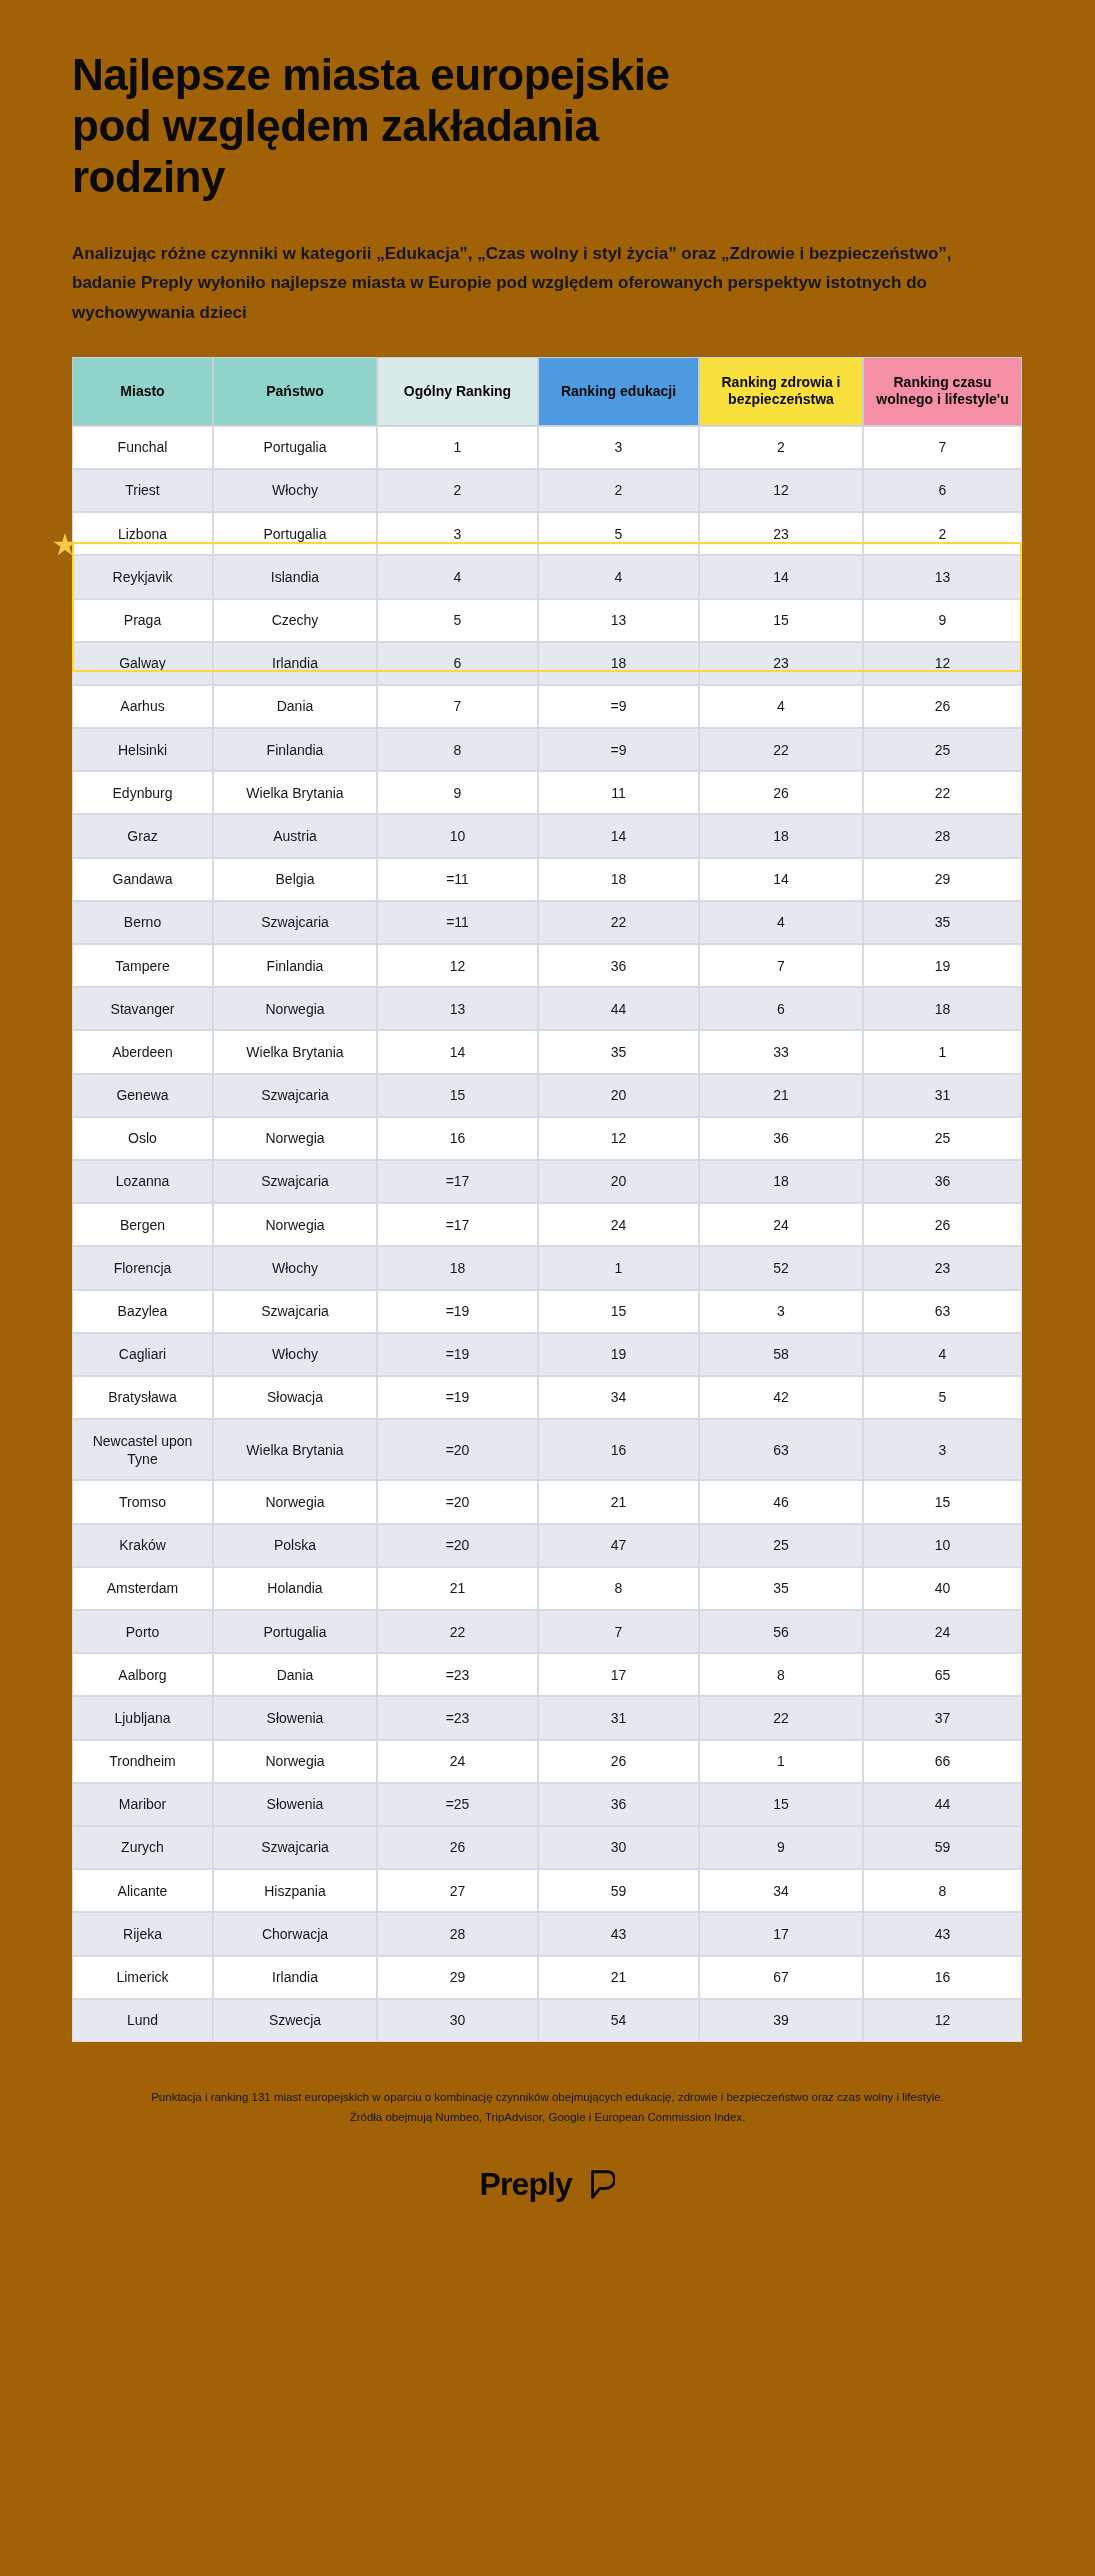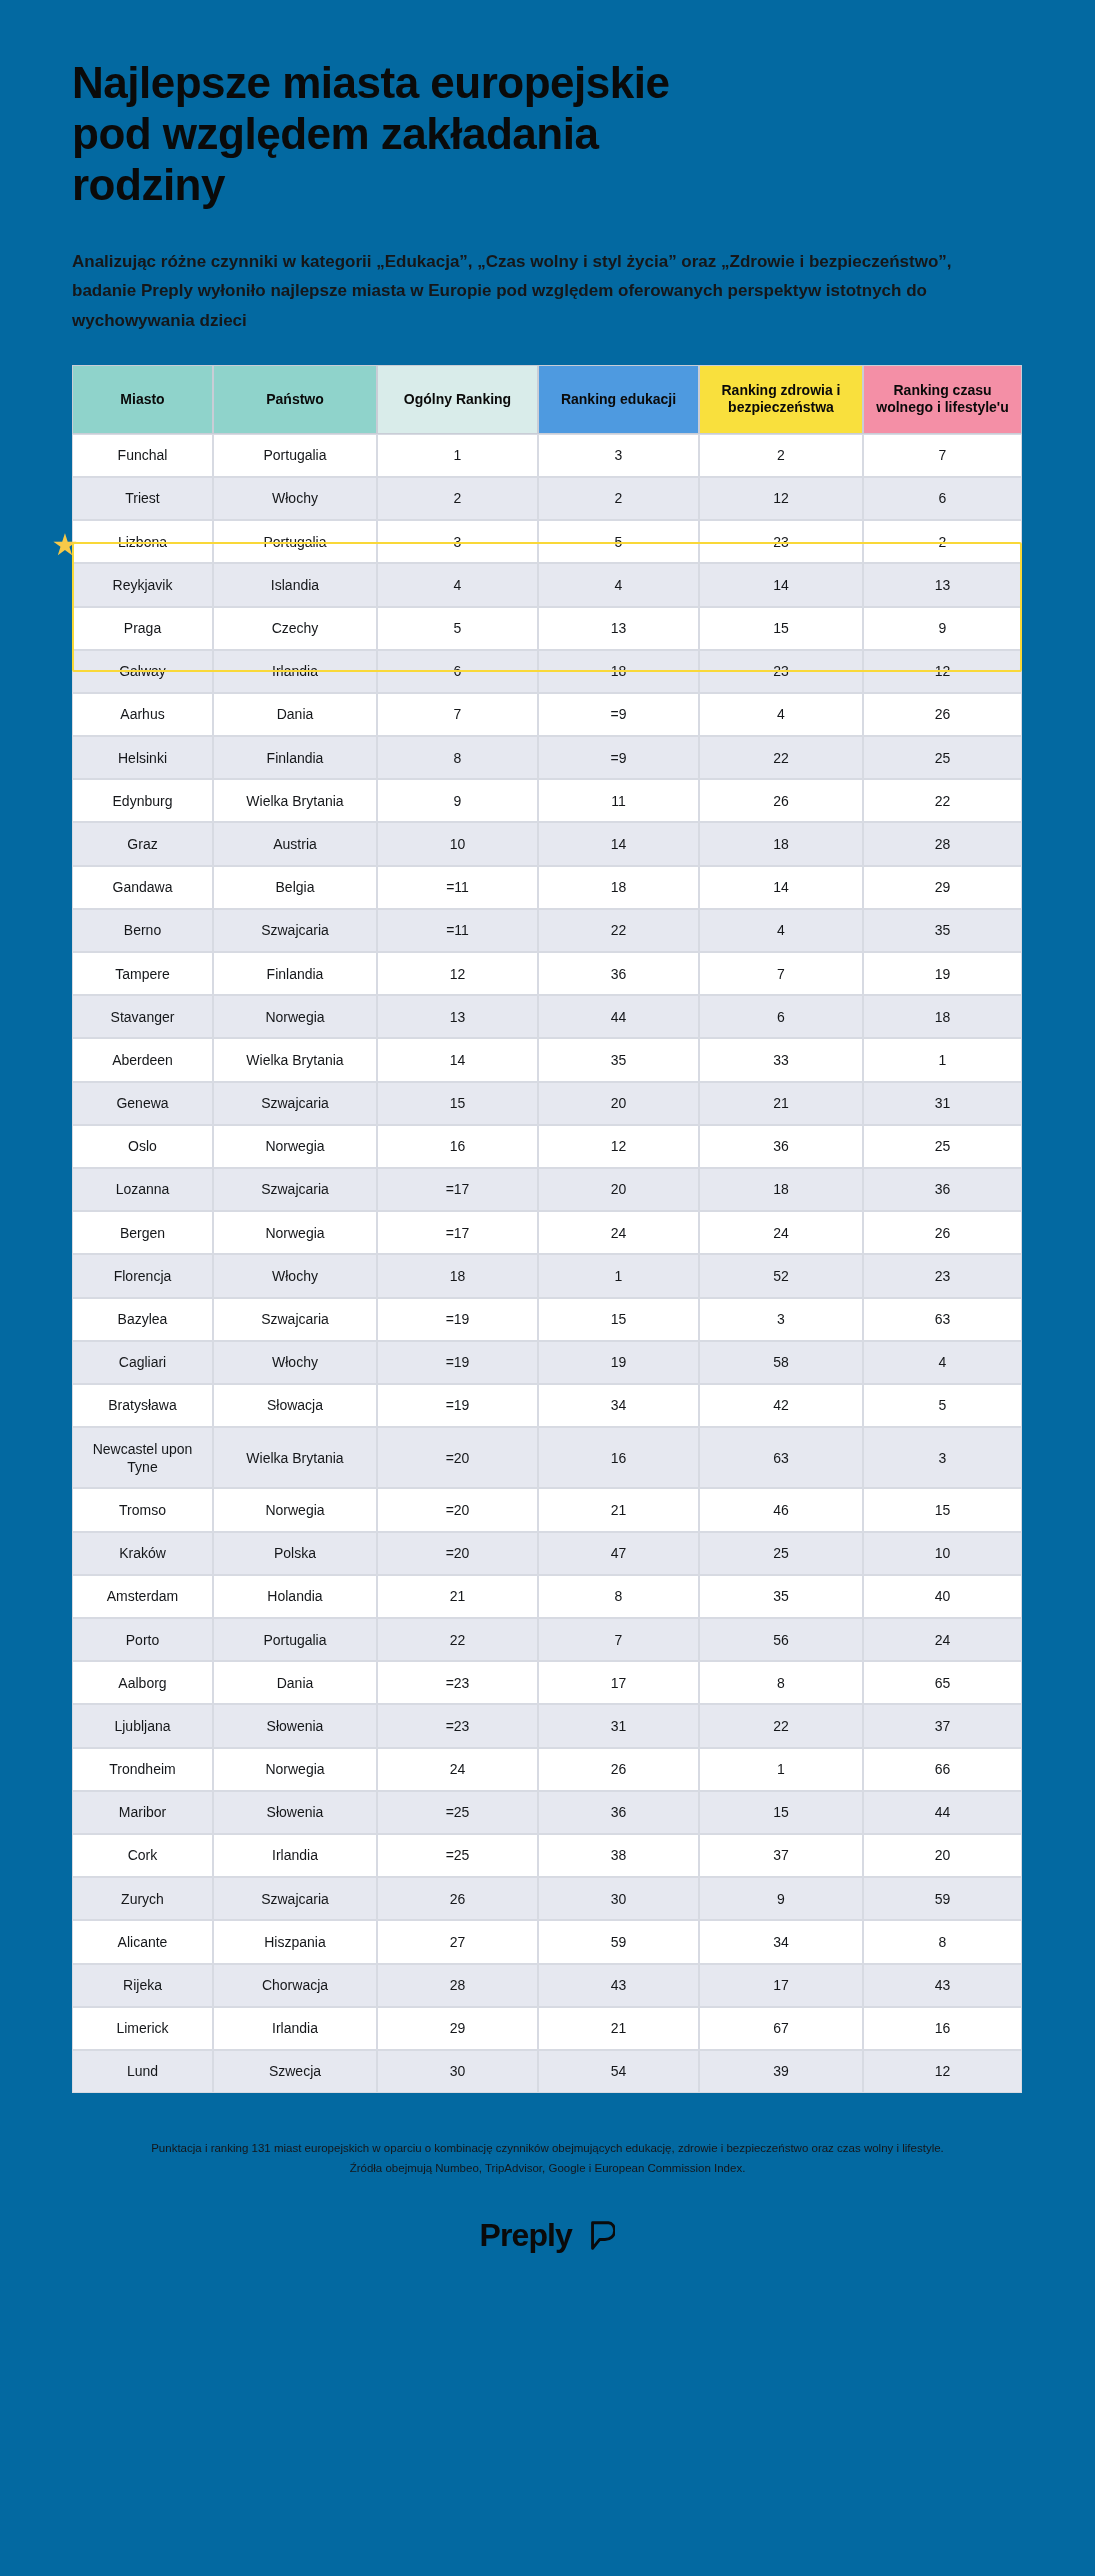--- a/index.html
+++ b/index.html
@@ -5,22 +5,22 @@
   * { box-sizing: border-box; }
   html, body {
     margin: 0;
     padding: 0;
     background: #ffffff;
     font-family: "Liberation Sans", sans-serif;
   }
   .page {
     width: 1095px;
     min-height: 2576px;
-    background: #0369a1;
-    padding: 8px 72px;
+    background: #a16207;
+    padding: 0 72px;
     position: relative;
   }
   h1.title {
     margin: 0;
     padding-top: 49px;
     font-size: 44px;
     line-height: 1.16;
     font-weight: 800;
     letter-spacing: -0.5px;
     color: #0a0a0a;
@@ -409,28 +409,20 @@
           <td class="col-leisure">66</td>
         </tr>
         <tr class="even">
           <td class="col-city">Maribor</td>
           <td class="col-country">Słowenia</td>
           <td class="col-overall">=25</td>
           <td class="col-education">36</td>
           <td class="col-health">15</td>
           <td class="col-leisure">44</td>
         </tr>
-        <tr class="odd">
-          <td class="col-city">Cork</td>
-          <td class="col-country">Irlandia</td>
-          <td class="col-overall">=25</td>
-          <td class="col-education">38</td>
-          <td class="col-health">37</td>
-          <td class="col-leisure">20</td>
-        </tr>
         <tr class="even">
           <td class="col-city">Zurych</td>
           <td class="col-country">Szwajcaria</td>
           <td class="col-overall">26</td>
           <td class="col-education">30</td>
           <td class="col-health">9</td>
           <td class="col-leisure">59</td>
         </tr>
         <tr class="odd">
           <td class="col-city">Alicante</td>

